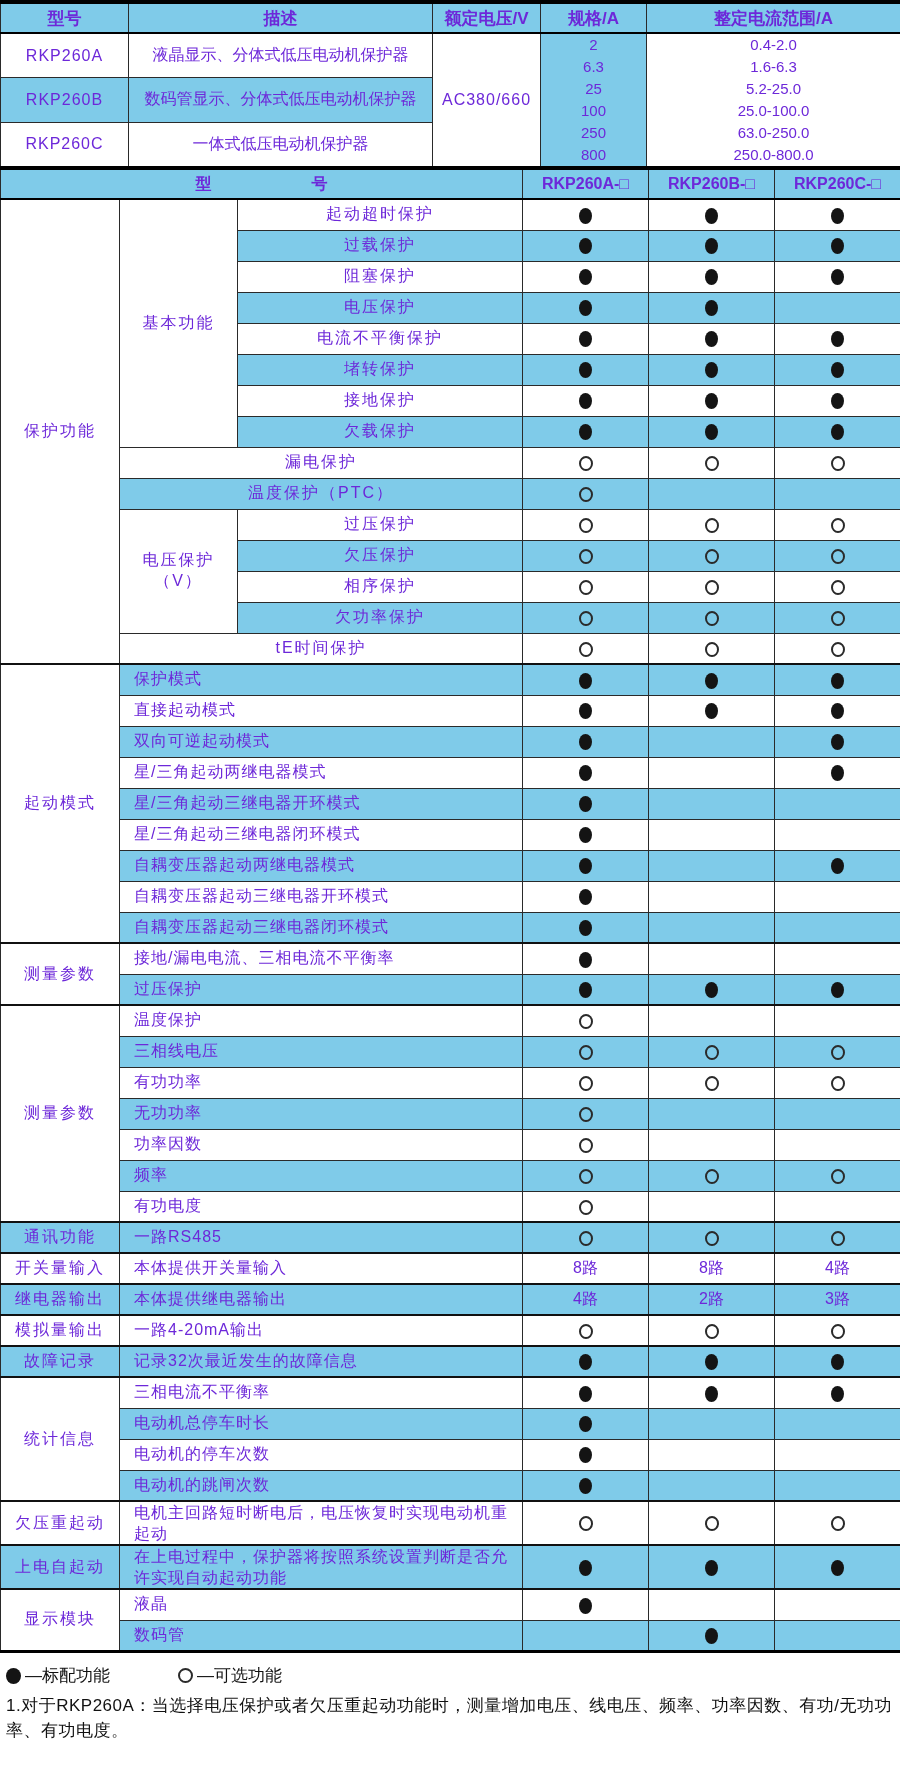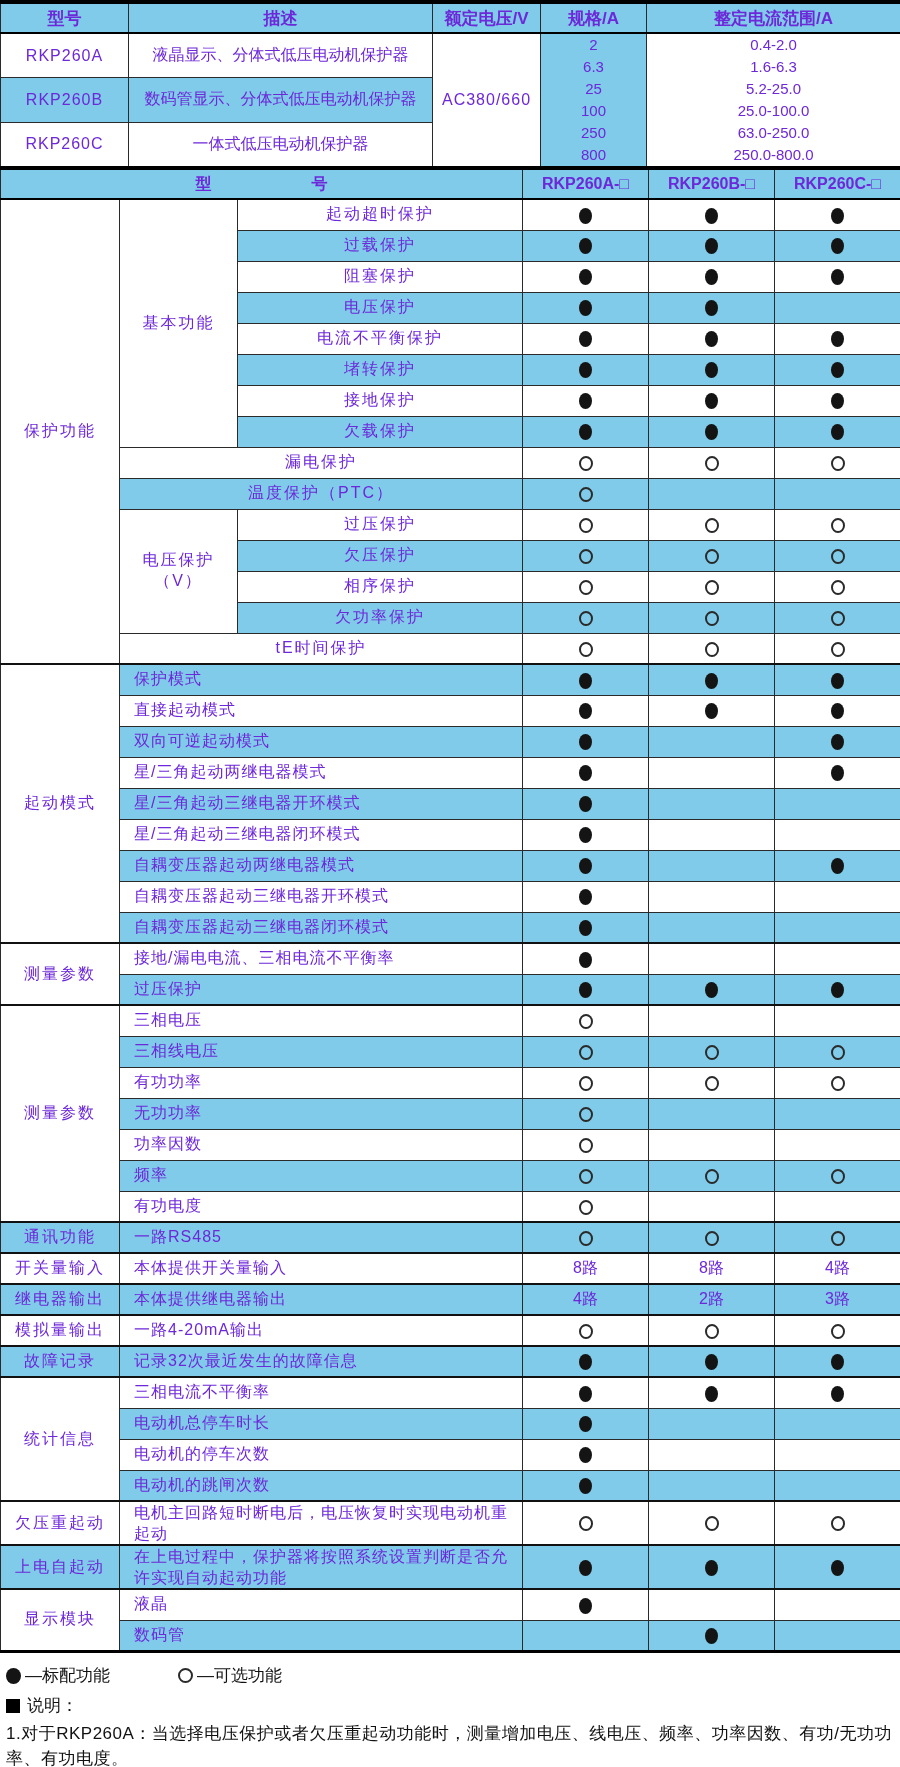--- a/index.html
+++ b/index.html
@@ -275,21 +275,21 @@
           <td></td>
         </tr>
         <tr class="b">
           <td colspan="2" class="al">过压保护</td>
           <td><span class="dF"></span></td>
           <td><span class="dF"></span></td>
           <td><span class="dF"></span></td>
         </tr>
         <tr class="w sec">
           <td rowspan="7" class="lbl">测量参数</td>
-          <td colspan="2" class="al">三相电压</td>
+          <td colspan="2" class="al">温度保护</td>
           <td><span class="dO"></span></td>
           <td></td>
           <td></td>
         </tr>
         <tr class="b">
           <td colspan="2" class="al">三相线电压</td>
           <td><span class="dO"></span></td>
           <td><span class="dO"></span></td>
           <td><span class="dO"></span></td>
         </tr>
@@ -414,21 +414,17 @@
   </table>
 
   <div class="footer">
     <div class="legend">
       <span class="dF"></span>
       <span>—标配功能</span>
       <span class="gap"></span>
       <span class="dO"></span>
       <span>—可选功能</span>
     </div>
-    <div class="notes-head">
-      <span class="sq"></span>
-      <span>说明：</span>
-    </div>
     <div class="note">1.对于RKP260A：当选择电压保护或者欠压重起动功能时，测量增加电压、线电压、频率、功率因数、有功/无功功率、有功电度。</div>
 
   </div>
 
 </div>
 
 </body></html>

